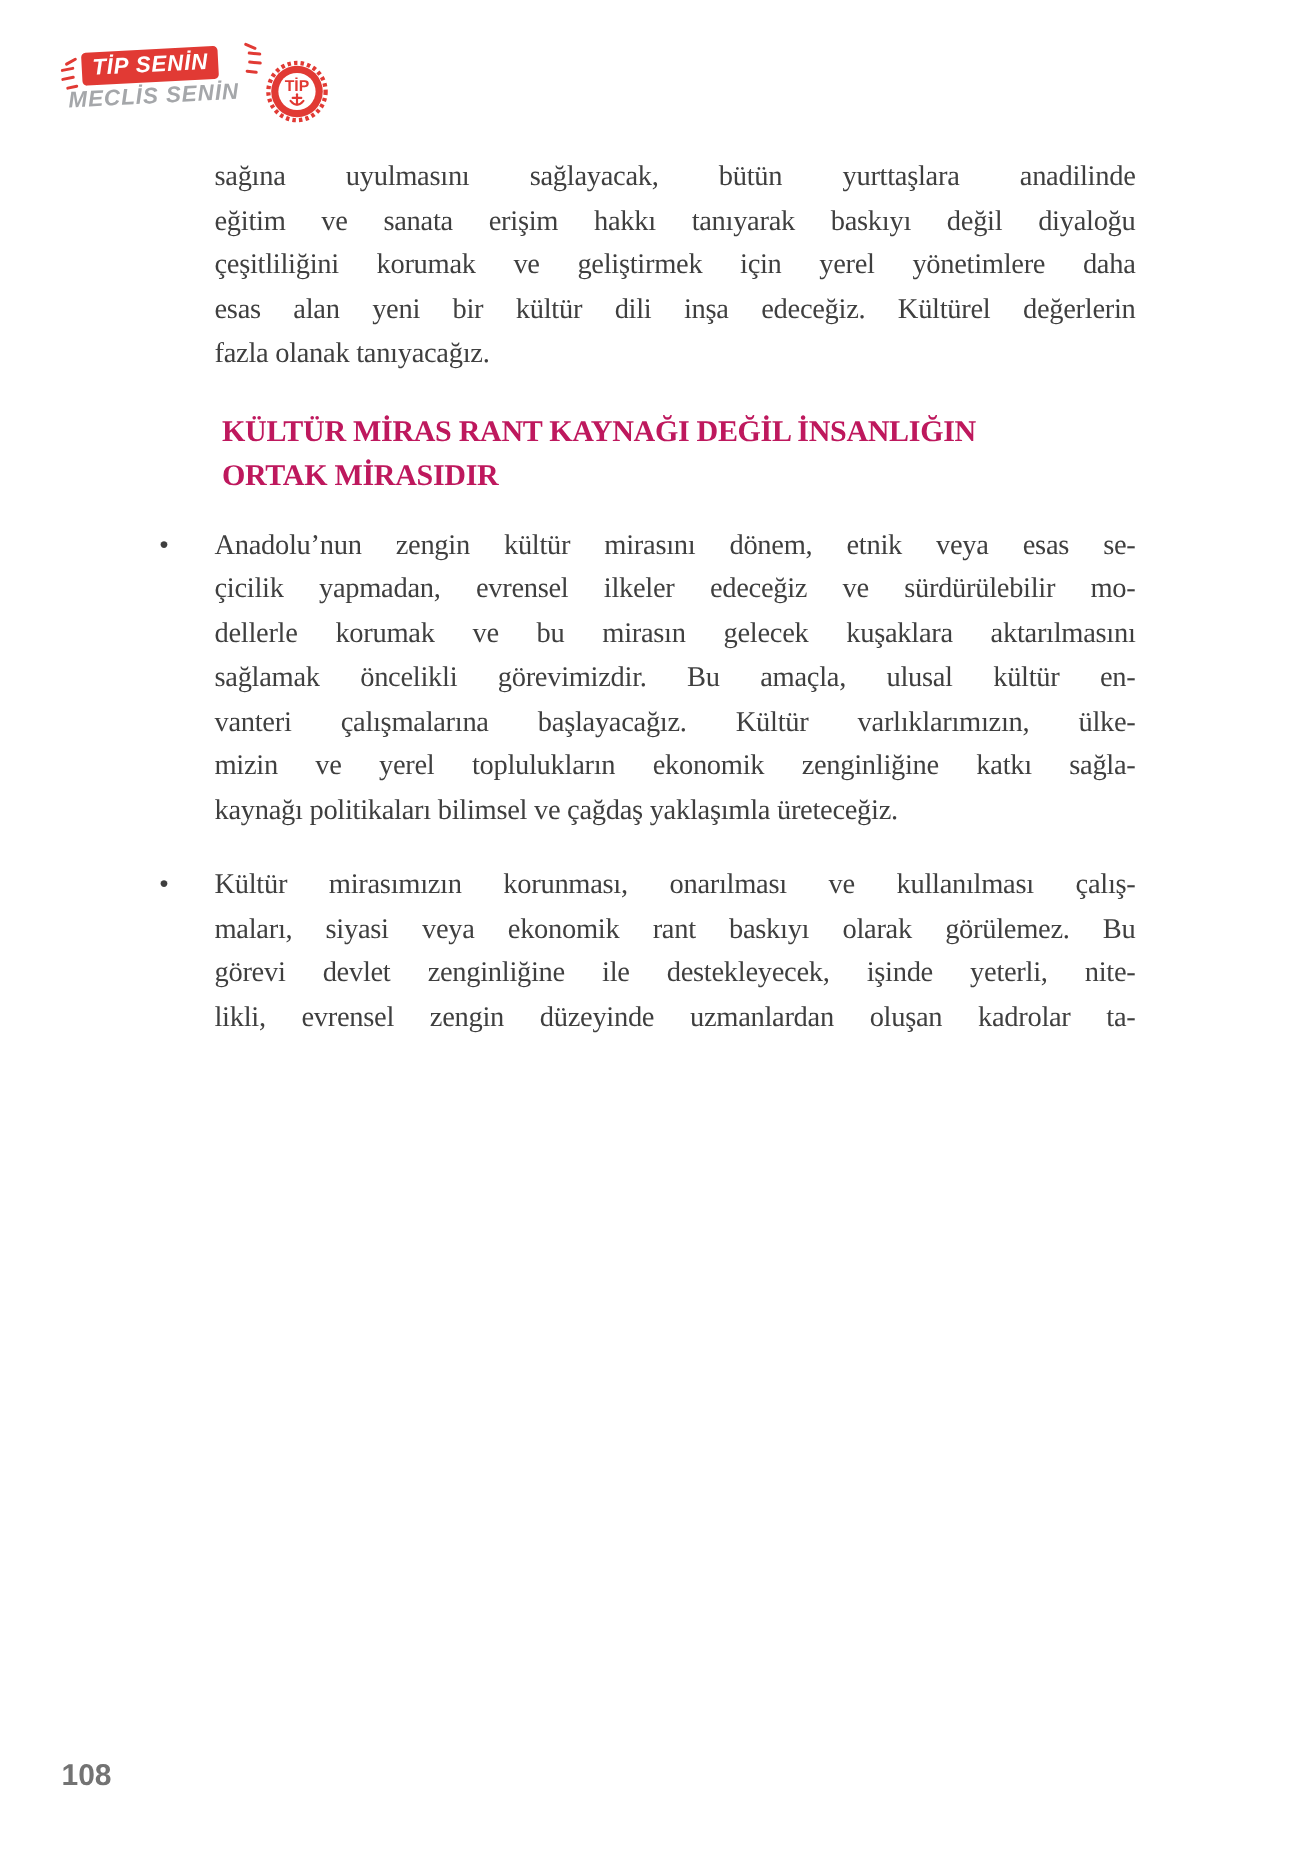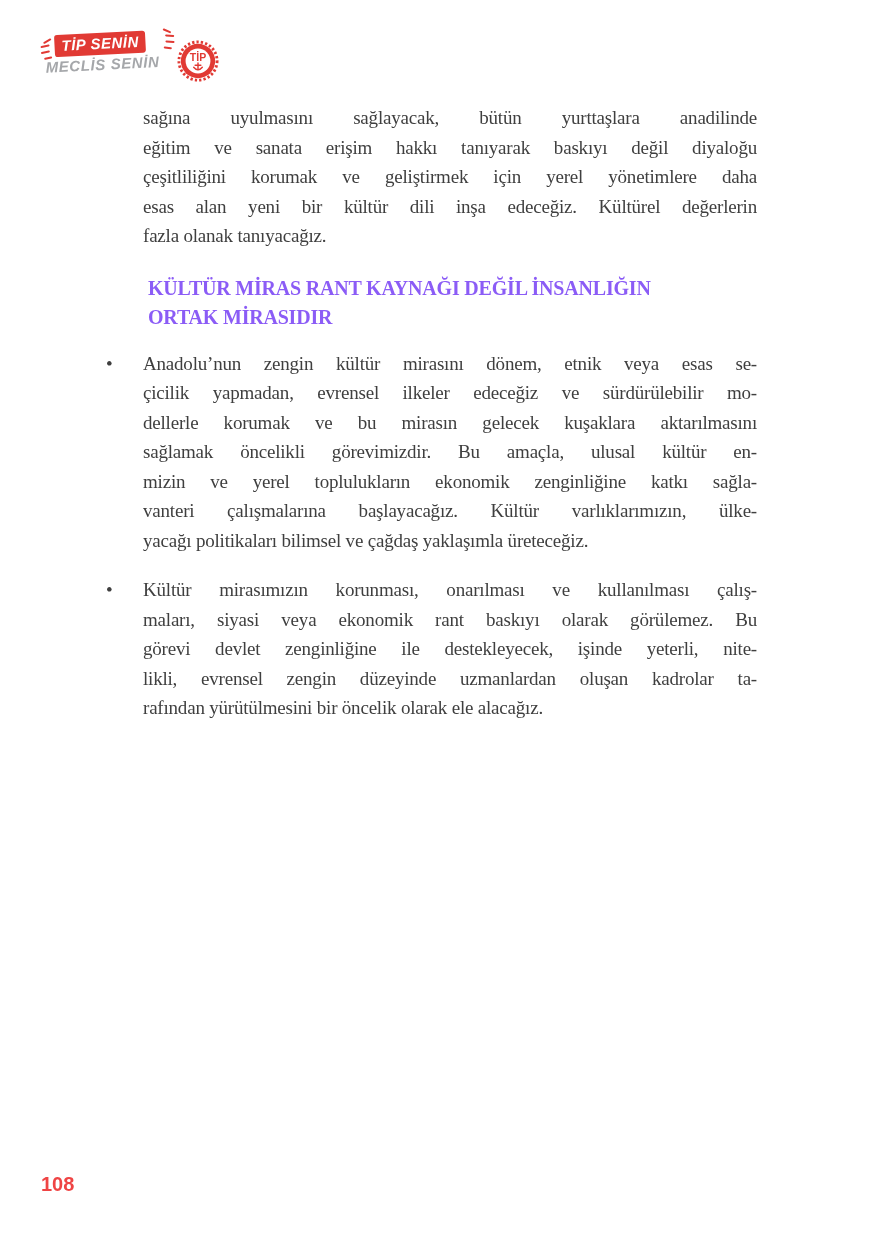--- a/index.html
+++ b/index.html
@@ -78,21 +78,21 @@
     font-size: 19px;
     line-height: 29.5px;
     letter-spacing: -0.2px;
     font-family: Liberation Serif, serif;
   }
   .ln { text-align: justify; text-align-last: justify; }
   .ln.end { text-align: justify; text-align-last: left; }
 
   .section-heading {
     margin: 23px 0 17px 5px;
-    color: #8b5cf6;
+    color: #be185d;
     font-size: 20px;
     line-height: 29px;
     font-weight: bold;
     letter-spacing: -0.2px;
   }
 
   .bullet-list { margin-top: 0; }
   .bullet-item {
     position: relative;
     margin-bottom: 20px;
@@ -103,21 +103,21 @@
     top: 0;
     font-size: 19px;
     color: #3f3f3f;
   }
 
   
   .page-number {
     position: absolute;
     left: 41px;
     top: 1173px;
-    color: #ef4444;
+    color: #737373;
     font-size: 20px;
     font-weight: bold;
   }
 </style>
 </head>
 <body>
 
 <div class="page">
 
   <header class="logo-area">
@@ -174,34 +174,33 @@
 
     <div class="bullet-list">
 
       <div class="bullet-item">
         <span class="bullet-marker">•</span>
         <div class="bullet-lines">
           <div class="ln">Anadolu’nun zengin kültür mirasını dönem, etnik veya esas se-</div>
           <div class="ln">çicilik yapmadan, evrensel ilkeler edeceğiz ve sürdürülebilir mo-</div>
           <div class="ln">dellerle korumak ve bu mirasın gelecek kuşaklara aktarılmasını</div>
           <div class="ln">sağlamak öncelikli görevimizdir. Bu amaçla, ulusal kültür en-</div>
+          <div class="ln">vanteri çalışmalarına başlayacağız. Kültür varlıklarımızın, ülke-</div>
           <div class="ln">mizin ve yerel toplulukların ekonomik zenginliğine katkı sağla-</div>
-          <div class="ln">vanteri çalışmalarına başlayacağız. Kültür varlıklarımızın, ülke-</div>
-          <div class="ln end">yacağı politikaları bilimsel ve çağdaş yaklaşımla üreteceğiz.</div>
+          <div class="ln end">kaynağı politikaları bilimsel ve çağdaş yaklaşımla üreteceğiz.</div>
         </div>
       </div>
 
       <div class="bullet-item">
         <span class="bullet-marker">•</span>
         <div class="bullet-lines">
           <div class="ln">Kültür mirasımızın korunması, onarılması ve kullanılması çalış-</div>
           <div class="ln">maları, siyasi veya ekonomik rant baskıyı olarak görülemez. Bu</div>
           <div class="ln">görevi devlet zenginliğine ile destekleyecek, işinde yeterli, nite-</div>
           <div class="ln">likli, evrensel zengin düzeyinde uzmanlardan oluşan kadrolar ta-</div>
-          <div class="ln end">rafından yürütülmesini bir öncelik olarak ele alacağız.</div>
         </div>
       </div>
 
     </div>
   </main>
 
   <div class="page-number">108</div>
 
 </div>
 

